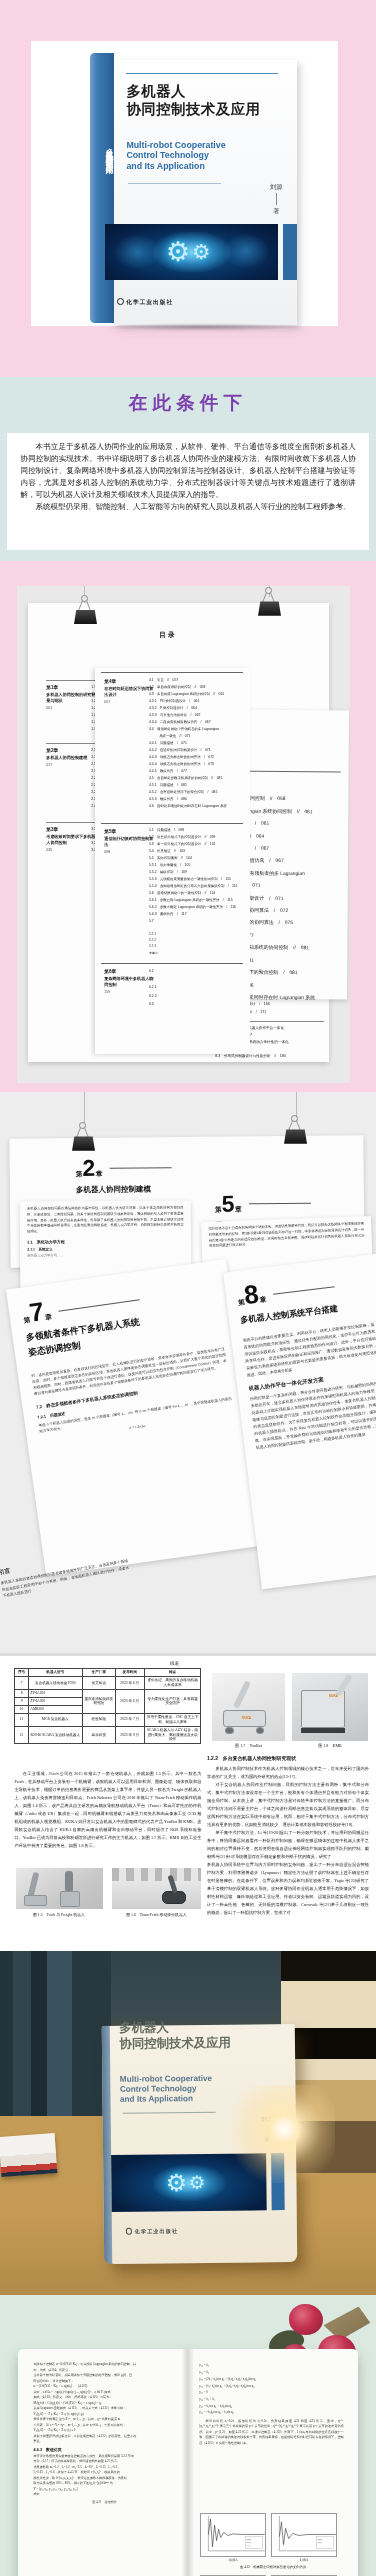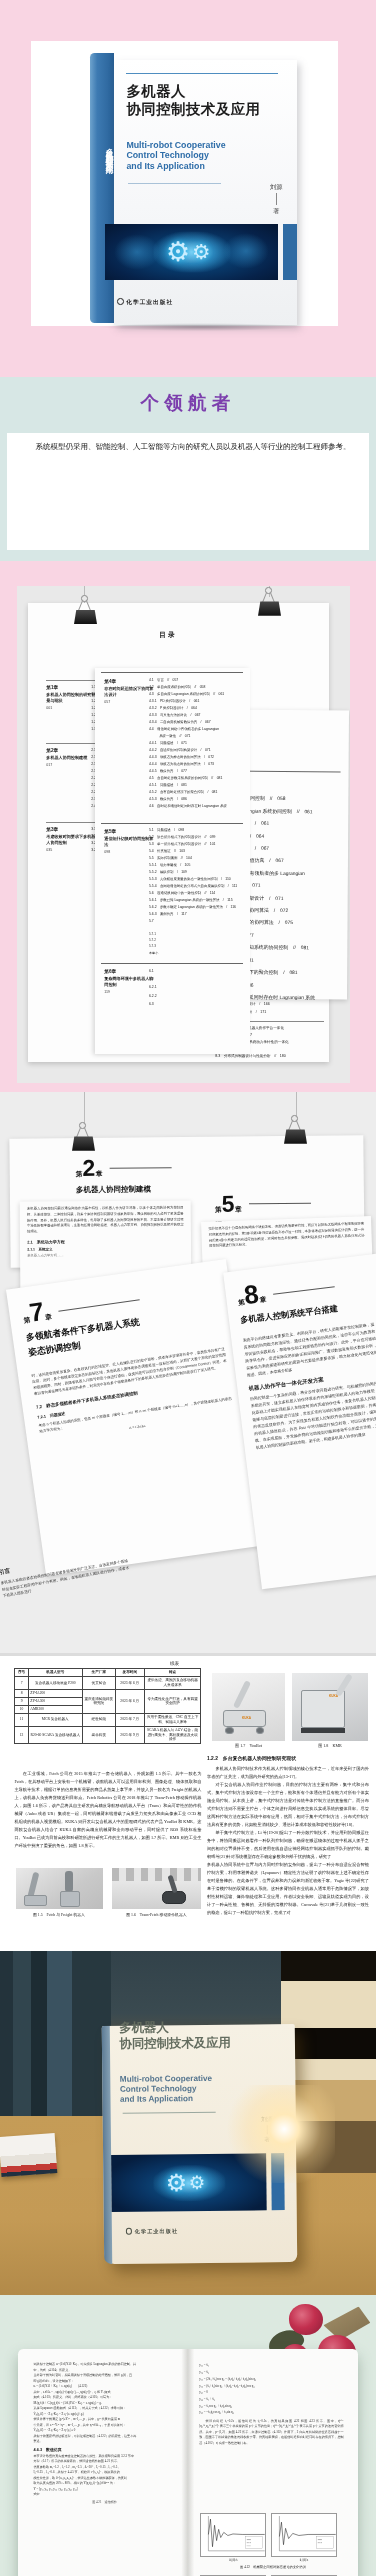--- a/index.html
+++ b/index.html
@@ -177,22 +177,23 @@
         <span class="gear g1">⚙</span>
         <span class="gear g2">⚙</span>
       </div>
       <div class="side-block"></div>
       <div class="pub"><span class="pub-ic"></span><span>化学工业出版社</span></div>
       <div class="book-shadow"></div>
     </div>
   </section>
 
   <section class="s2">
-    <div class="intro-title">个领航者</div>
+    <div class="intro-title">在此条件下</div>
     <div class="intro-box">
+      <p>本书立足于多机器人协同作业的应用场景，从软件、硬件、平台通信等多维度全面剖析多机器人协同控制的实现技术。书中详细说明了多台机器人协同作业的建模方法、有限时间收敛下多机器人协同控制设计、复杂网络环境中多机器人协同控制算法与控制器设计、多机器人控制平台搭建与验证等内容，尤其是对多机器人控制的系统动力学、分布式控制器设计等关键点与技术难题进行了透彻讲解，可以为机器人设计及相关领域技术人员提供深入的指导。</p>
       <p>系统模型仍采用、智能控制、人工智能等方向的研究人员以及机器人等行业的控制工程师参考。</p>
     </div>
   </section>
 
   <section class="s3">
     <div class="toc-photo">
       <div class="string" style="left:67px;top:0;height:19.6px;"></div>
       <div class="string" style="left:252px;top:0;height:11.3px;"></div>
 
       <div class="sheet pgA">

